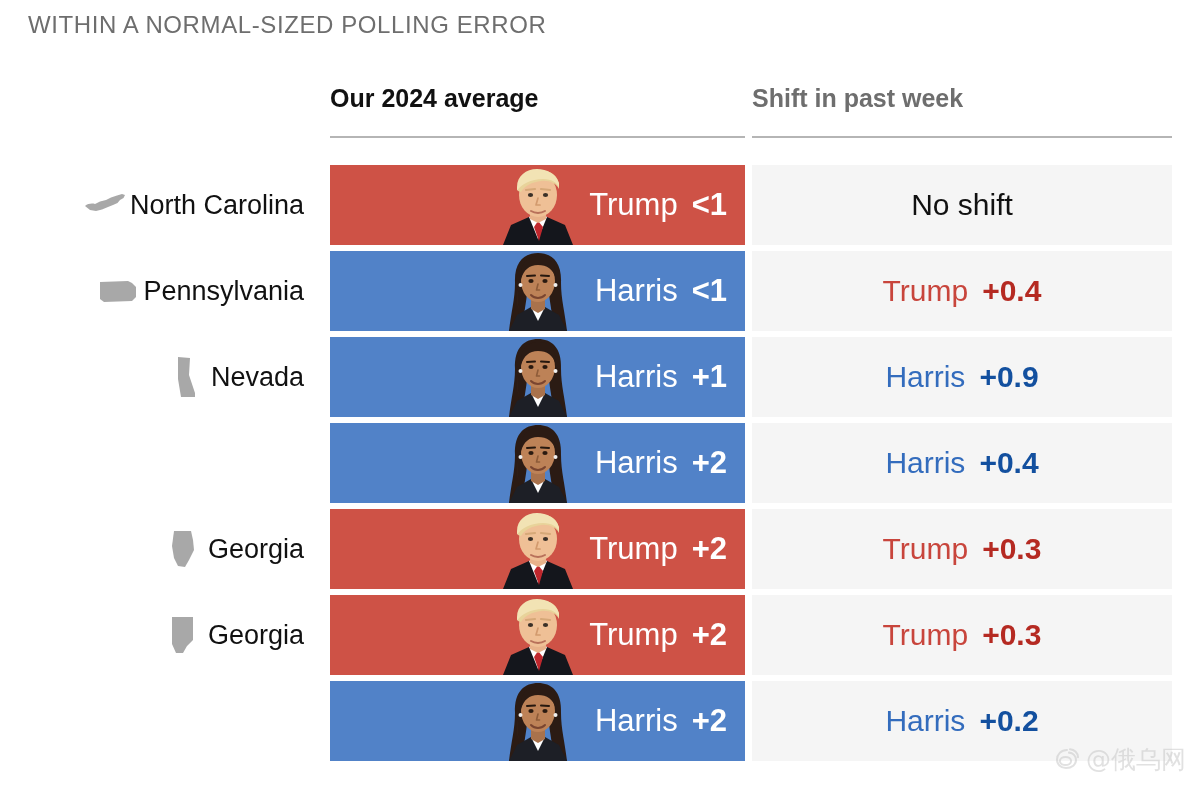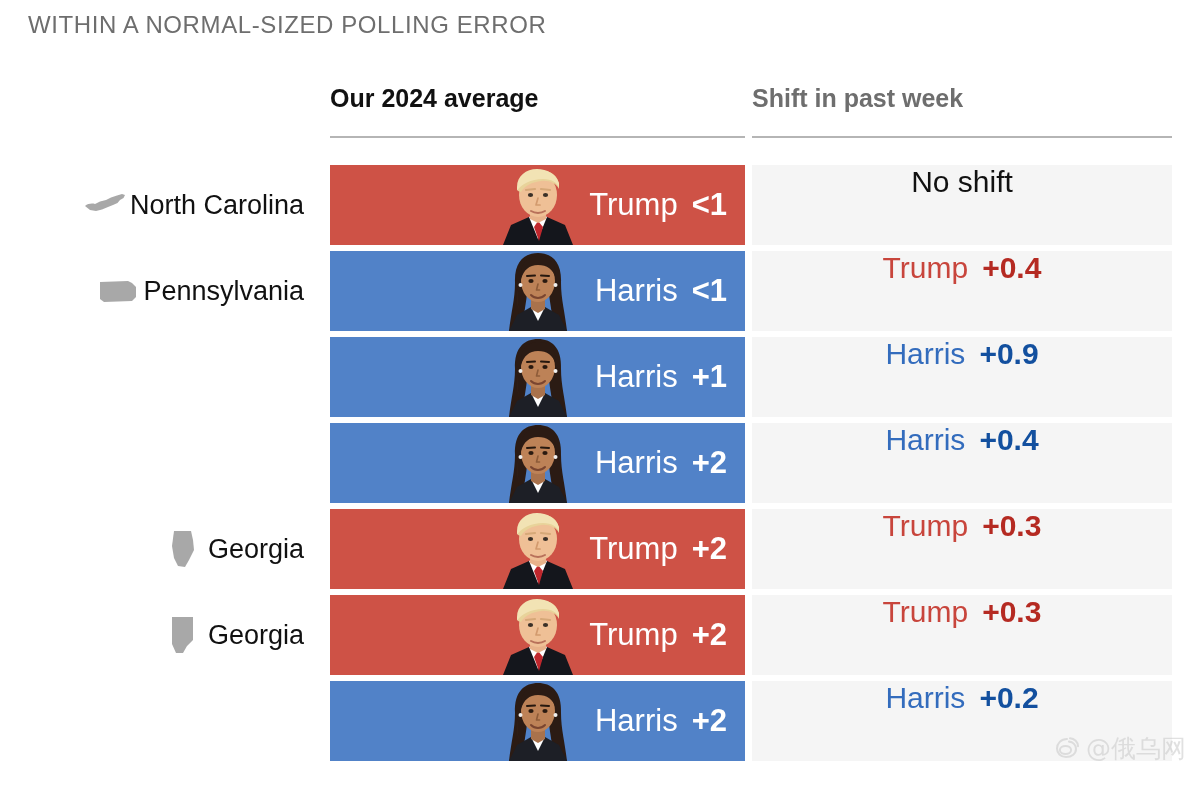--- a/index.html
+++ b/index.html
@@ -144,20 +144,21 @@
 
   
   .shift-cell {
     position: absolute;
     left: 752px;
     top: 0;
     width: 420px;
     height: 80px;
     background: #f5f5f5;
     display: flex;
+    align-items: center;
     justify-content: center;
     box-sizing: border-box;
   }
   .shift-text {
     display: flex;
     align-items: baseline;
     gap: 14px;
     white-space: nowrap;
   }
   .shift-name   { font-size: 30px; font-weight: 400; }
@@ -166,21 +167,21 @@
 
   .c-trump-light  { color: #c8453c; }
   .c-trump-dark   { color: #b52a22; }
   .c-harris-light { color: #336cbd; }
   .c-harris-dark  { color: #13509f; }
 
   
   .watermark {
     position: absolute;
     right: 14px;
-    bottom: 24px;
+    bottom: 13px;
     display: flex;
     align-items: center;
     gap: 6px;
     opacity: 0.55;
     color: #c9c9c9;
     font-size: 25px;
     font-family: "DejaVu Sans", sans-serif;
     white-space: nowrap;
     pointer-events: none;
   }
@@ -273,20 +274,28 @@
         </div>
       </div>
       <div class="shift-cell">
         <div class="shift-text">
           <span class="shift-name c-trump-light">Trump</span>
           <span class="shift-margin c-trump-dark">+0.4</span>
         </div>
       </div>
     </div>
     <div class="row">
+      <div class="state-cell">
+        <span class="state-shape">
+          <svg width="26" height="44" viewBox="0 0 26 44">
+            <path fill="#a8a8a8" d="M5 2 L17 3 L16 20 L22 38 L22 42 L8 42 L5 24 Z"></path>
+          </svg>
+        </span>
+        <span class="state-name">Nevada</span>
+      </div>
       <div class="avg-cell harris">
         <div class="portrait">
           <svg width="130" height="80" viewBox="0 0 130 80">
             <g>
               <path d="M42 32 C41 10 52 2 65 2 C78 2 89 10 88 32 C88 48 92 62 94 80 L80 80 C80 62 76 50 76 40 L54 40 C54 50 50 62 50 80 L36 80 C38 62 42 48 42 32 Z" fill="#2b1b14"></path>
               <path d="M36 80 L44 64 L58 56 L72 56 L86 64 L94 80 Z" fill="#1d1f26"></path>
               <path d="M58 56 L65 70 L72 56 L68 54 L62 54 Z" fill="#ffffff"></path>
               <path d="M58 46 L72 46 L72 58 L65 62 L58 58 Z" fill="#a9724c"></path>
               <ellipse cx="65" cy="30" rx="17" ry="21" fill="#bd8257"></ellipse>
               <path d="M48 28 C47 12 55 5 65 5 C76 5 84 12 83 28 C80 18 74 14 65 14 C56 14 51 19 48 28 Z" fill="#2b1b14"></path>

